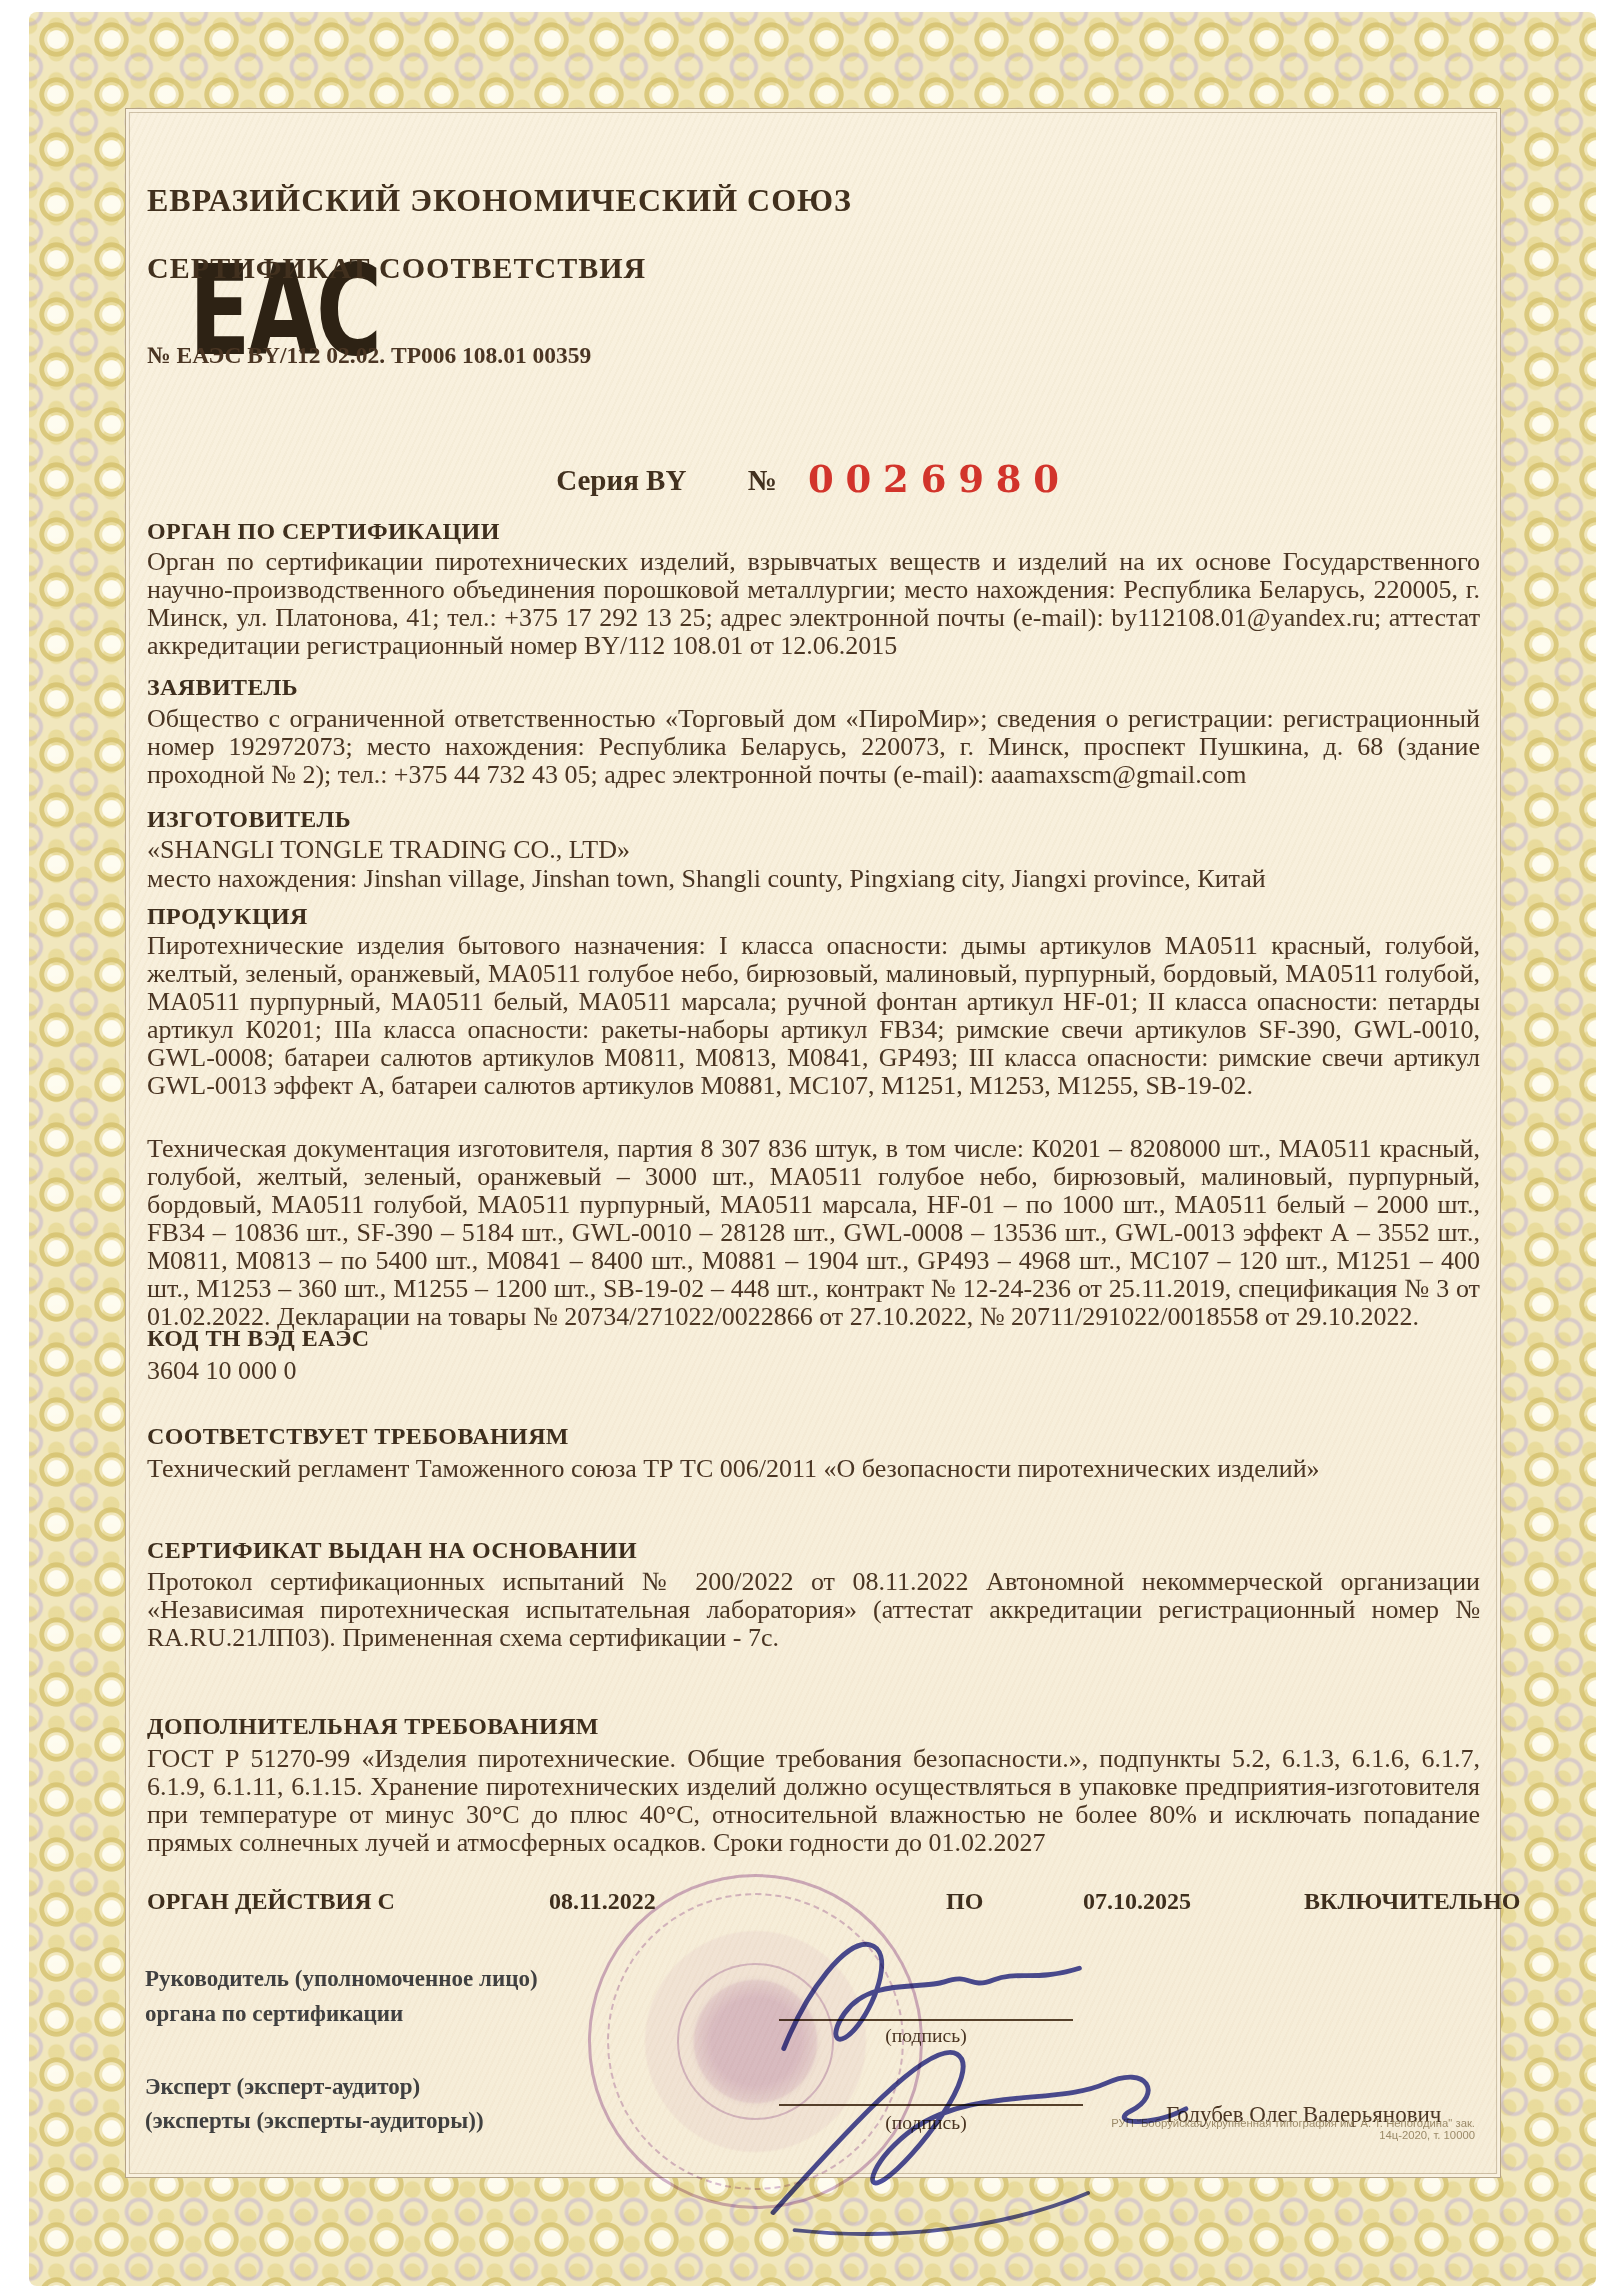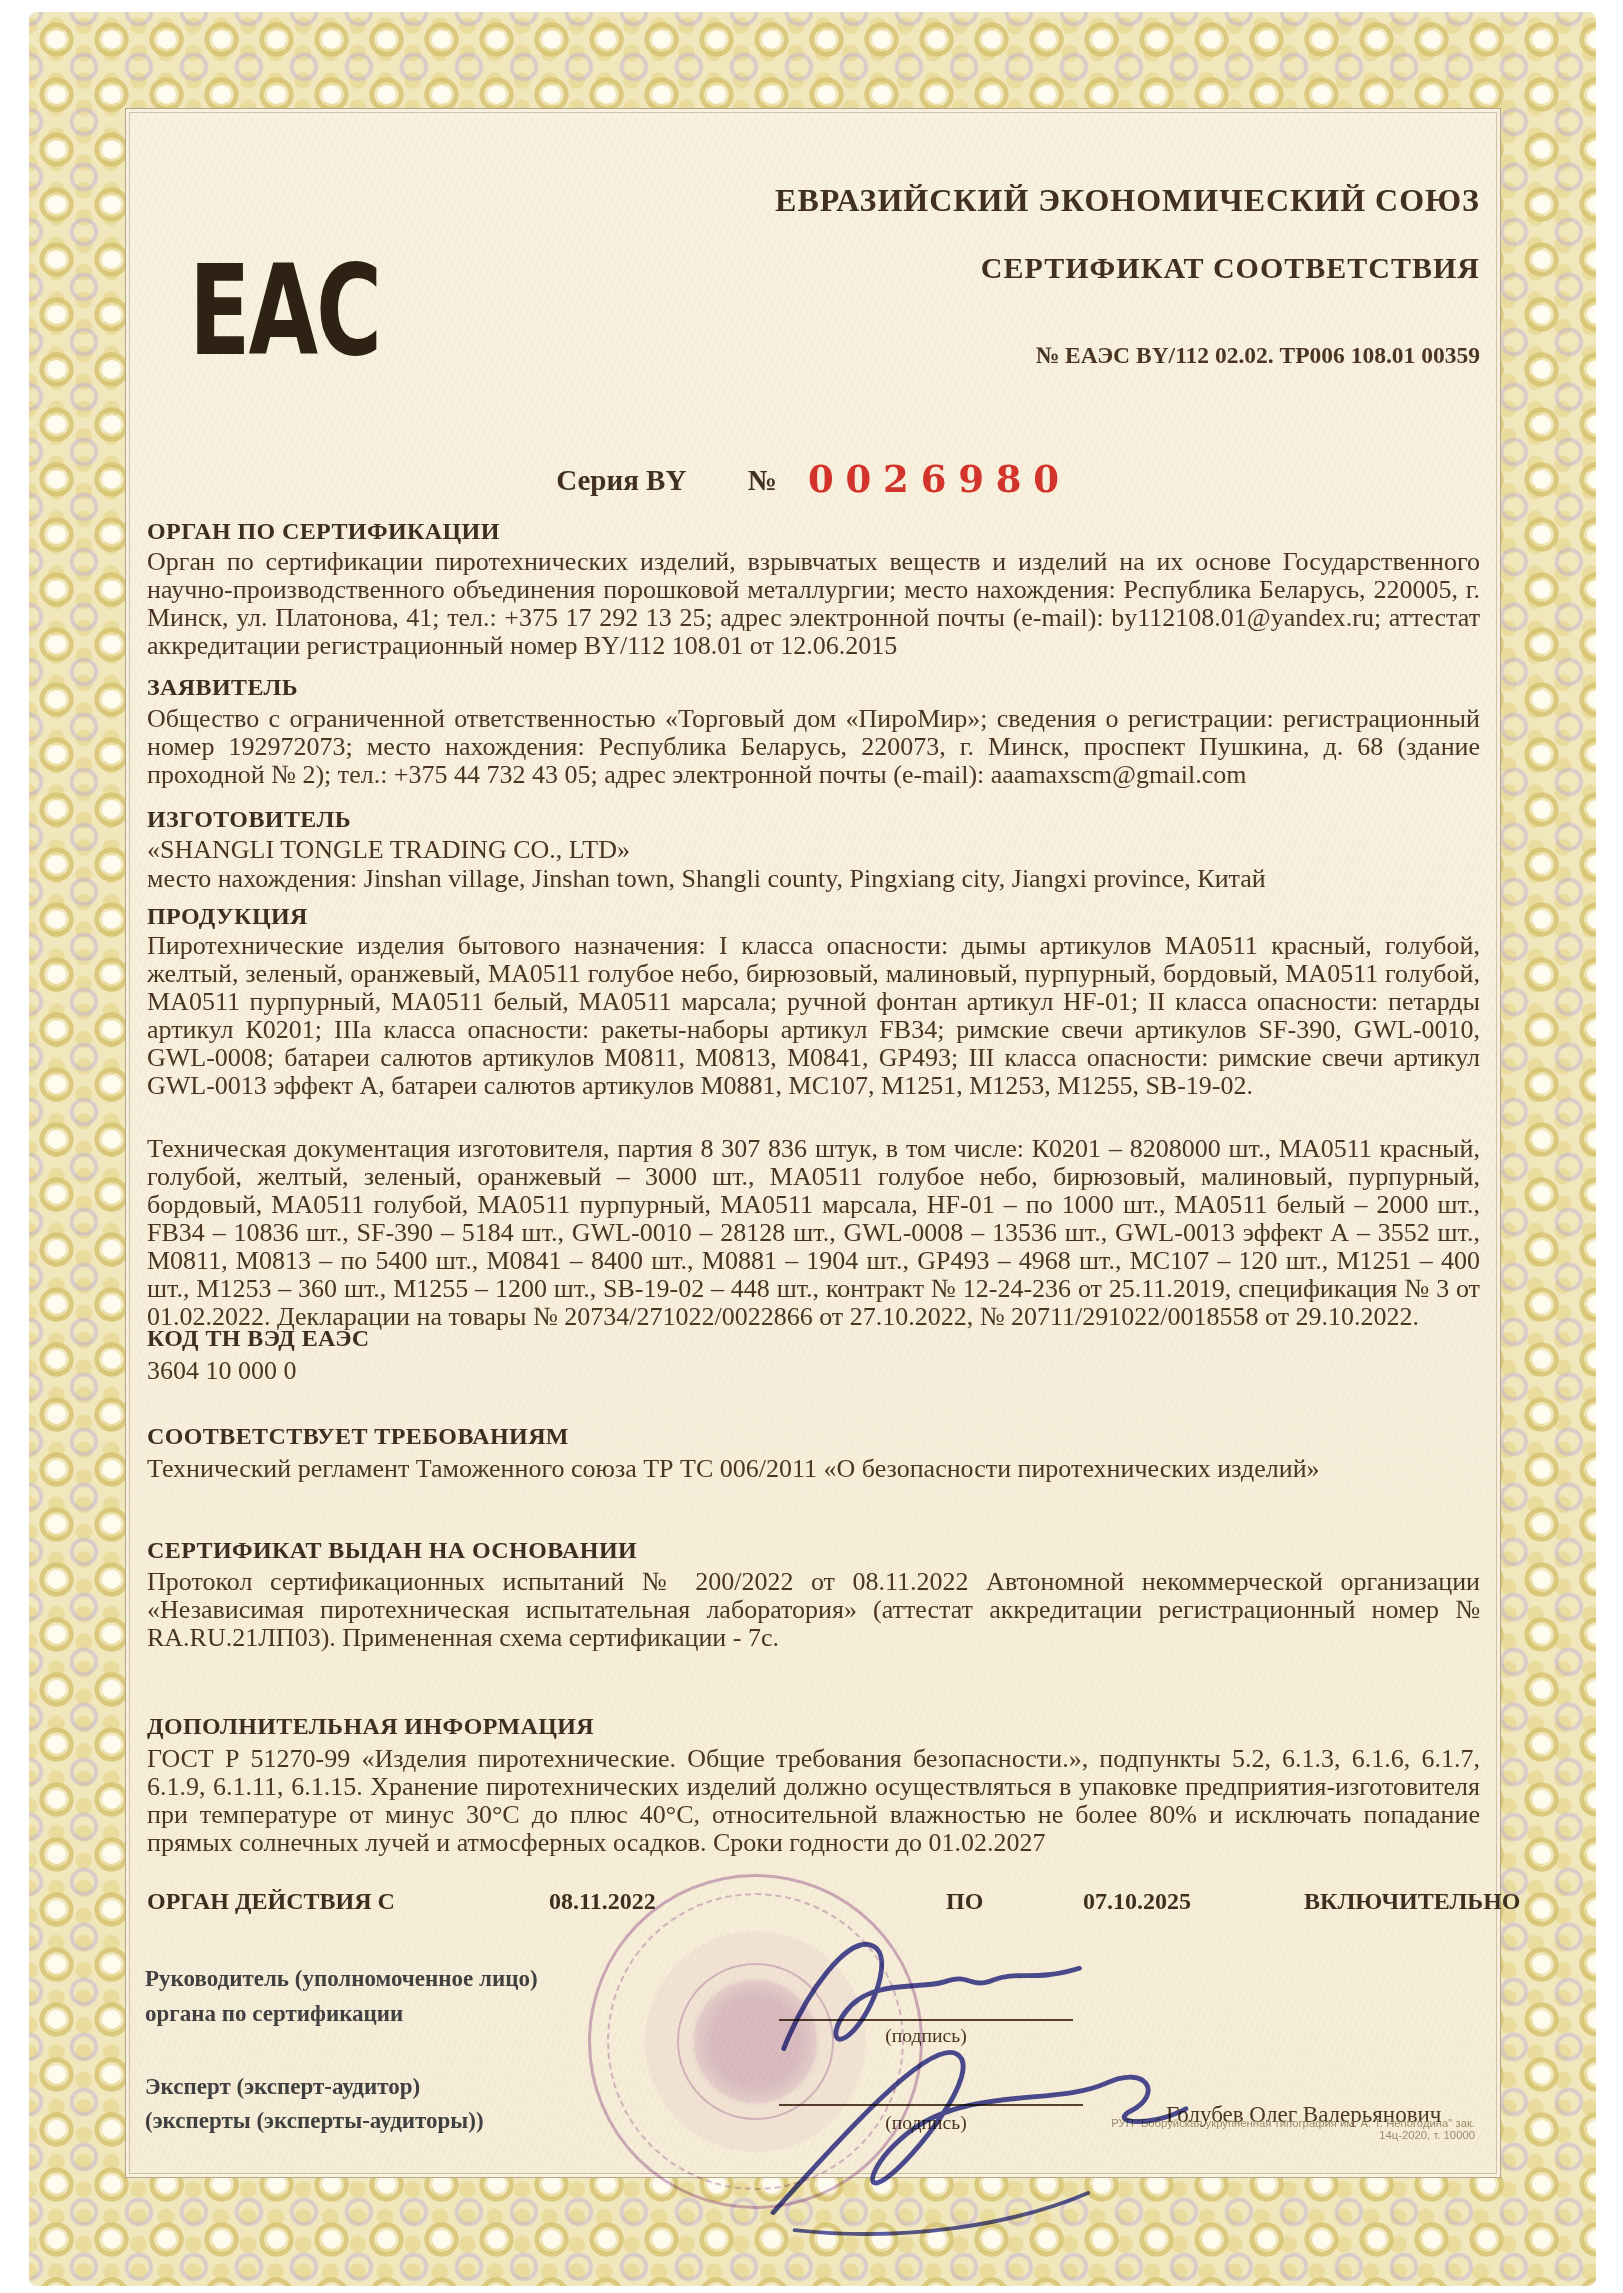--- a/index.html
+++ b/index.html
@@ -19,21 +19,21 @@
 
   
   .panel{position:absolute;left:125px;top:108px;width:1374px;height:2068px;z-index:1;
     background:
       repeating-linear-gradient(115deg, rgba(205,185,140,.07) 0 2px, transparent 2px 5.9px),
       linear-gradient(#f9f1df,#f6edd8);
     border:1px solid rgba(130,105,70,.55);
     box-shadow: inset 0 0 0 2.9px rgba(249,241,223,1), inset 0 0 0 3.9px rgba(130,105,70,.35);}
 
   .abs{position:absolute;z-index:2;}
-  .center{left:147px;width:1333px;text-align:right;}
+  .center{left:147px;width:1333px;text-align:left;}
   .hdr-union{top:182px;font-size:32px;font-weight:bold;letter-spacing:1px;color:#41301e;}
   .hdr-title{top:251px;font-size:30px;font-weight:bold;letter-spacing:1px;color:#41301e;}
   .hdr-number{top:342px;font-size:23.5px;font-weight:600;color:#4a3523;}
 
   .eac{left:216px;top:247px;width:137px;height:127px;display:flex;align-items:center;justify-content:center;
        font-family:"DejaVu Sans", sans-serif;font-weight:900;font-size:90px;color:#2d2214;
        transform:scale(1.0,1.38);transform-origin:center;letter-spacing:-2px;}
 
   .series-row{top:457px;left:147px;width:1333px;text-align:center;font-size:29px;color:#42311f;}
   .series-label{font-weight:600;}
@@ -106,21 +106,21 @@
 
   <div class="abs sec-head" style="top:1325px">КОД ТН ВЭД ЕАЭС</div>
   <div class="abs sec-body nojust" style="top:1357px">3604 10 000 0</div>
 
   <div class="abs sec-head" style="top:1423px">СООТВЕТСТВУЕТ ТРЕБОВАНИЯМ</div>
   <div class="abs sec-body nojust" style="top:1455px">Технический регламент Таможенного союза ТР ТС 006/2011 «О безопасности пиротехнических изделий»</div>
 
   <div class="abs sec-head" style="top:1537px">СЕРТИФИКАТ ВЫДАН НА ОСНОВАНИИ</div>
   <div class="abs sec-body" style="top:1568px">Протокол сертификационных испытаний № 200/2022 от 08.11.2022 Автономной некоммерческой организации «Независимая пиротехническая испытательная лаборатория» (аттестат аккредитации регистрационный номер № RA.RU.21ЛП03). Примененная схема сертификации - 7с.</div>
 
-  <div class="abs sec-head" style="top:1713px">ДОПОЛНИТЕЛЬНАЯ ИНФОРМАЦИЯ</div>
+  <div class="abs sec-head" style="top:1713px">ДОПОЛНИТЕЛЬНАЯ ТРЕБОВАНИЯМ</div>
   <div class="abs sec-body" style="top:1745px">ГОСТ Р 51270-99 «Изделия пиротехнические. Общие требования безопасности.», подпункты 5.2, 6.1.3, 6.1.6, 6.1.7, 6.1.9, 6.1.11, 6.1.15. Хранение пиротехнических изделий должно осуществляться в упаковке предприятия-изготовителя при температуре от минус 30°С до плюс 40°С, относительной влажностью не более 80% и исключать попадание прямых солнечных лучей и атмосферных осадков. Сроки годности до 01.02.2027</div>
 
   <div class="abs validity">
     <span class="v-from">ОРГАН ДЕЙСТВИЯ С</span>
     <span class="v-date1">08.11.2022</span>
     <span class="v-to">ПО</span>
     <span class="v-date2">07.10.2025</span>
     <span class="v-incl">ВКЛЮЧИТЕЛЬНО</span>
   </div>
 

